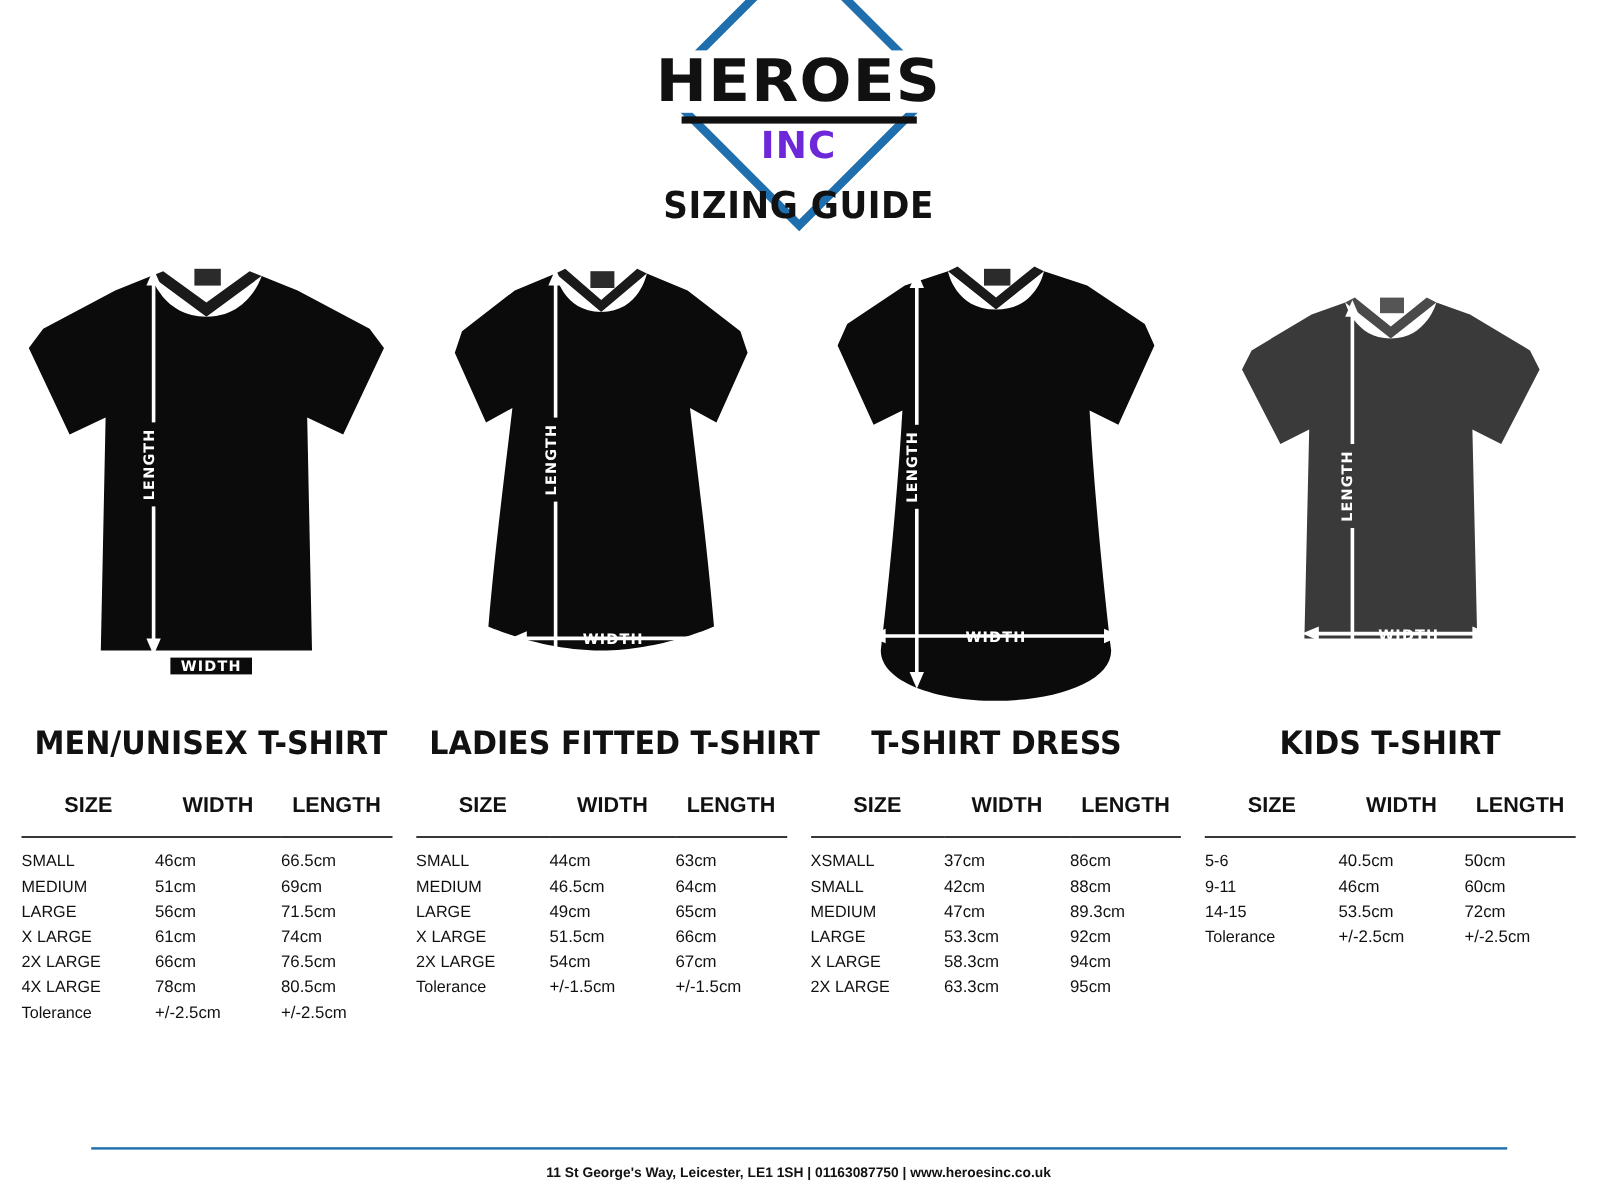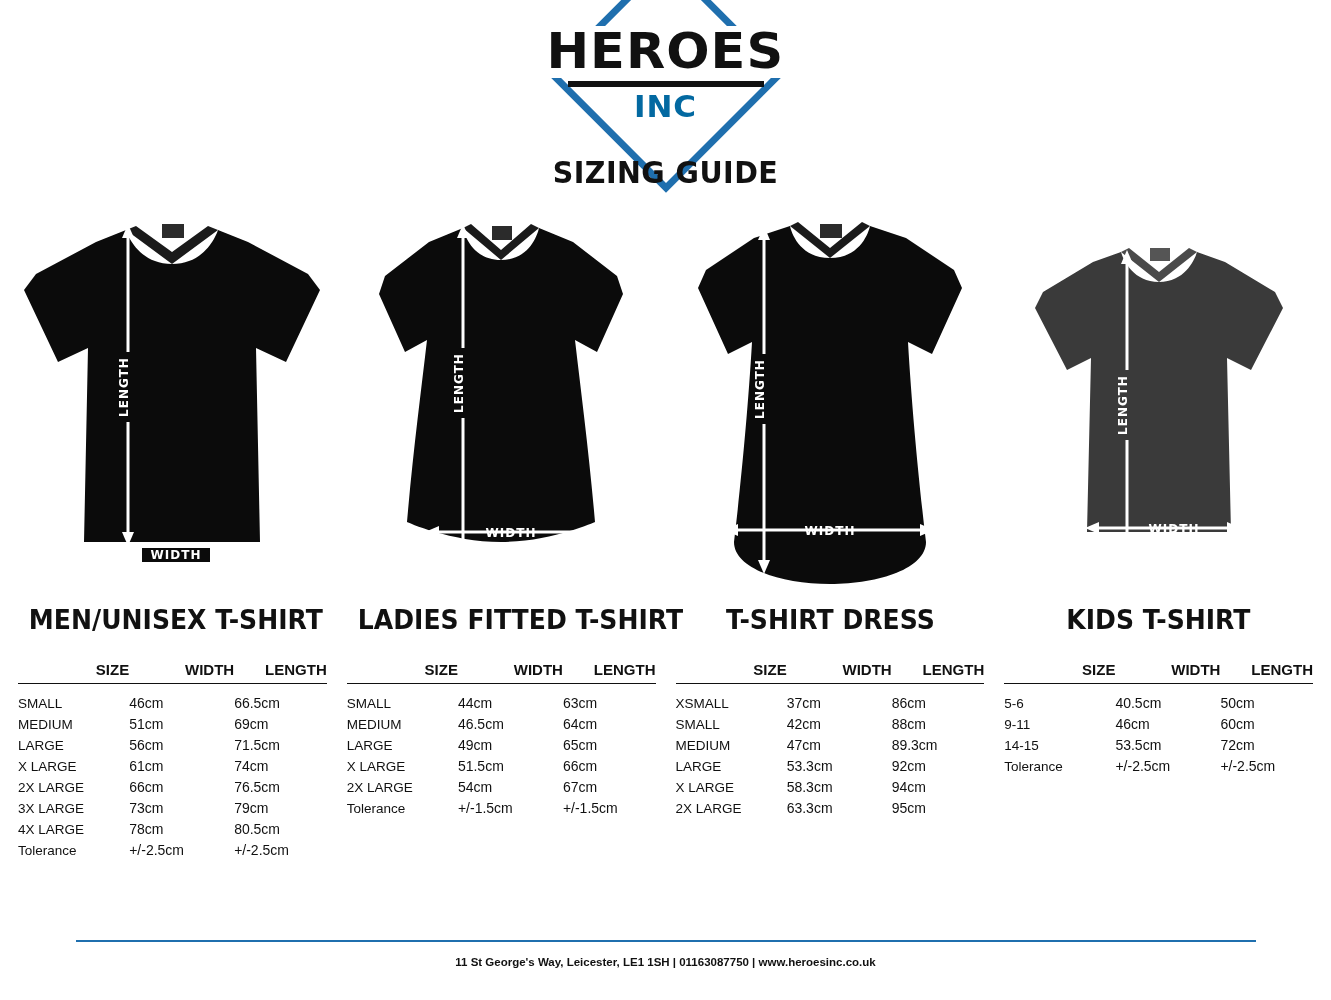--- a/index.html
+++ b/index.html
@@ -35,21 +35,21 @@
     height: 168px;
     margin-left: -84px;
     margin-top: -84px;
     border: 7px solid #1f6fae;
     transform: rotate(45deg);
     box-sizing: border-box;
   }
   .logo-text {
     position: absolute;
     left: 0;
-    top: 0;
+    top: 16px;
     width: 100%;
     height: 100%;
     display: flex;
     flex-direction: column;
     align-items: center;
     justify-content: center;
     text-align: right;
   }
   .logo-heroes {
     position: relative;
@@ -72,21 +72,21 @@
   }
   .logo-inc {
     position: relative;
     background: #ffffff;
     padding: 0 6px;
     font-family: "DejaVu Sans", sans-serif;
     font-weight: bold;
     font-size: 31px;
     letter-spacing: 1px;
     line-height: 32px;
-    color: #0369a1;
+    color: #6d28d9;
   }
   .sizing-title {
     margin-top: 20px;
     font-family: "DejaVu Sans", sans-serif;
     font-weight: bold;
     font-size: 31px;
     letter-spacing: 0.5px;
     color: #111111;
     transform: scaleX(0.92);
   }
@@ -126,24 +126,24 @@
   }
 
   
   table {
     width: 100%;
     border-collapse: collapse;
     margin-top: 26px;
     font-size: 13.5px;
   }
   thead th {
-    text-align: right;
-    font-weight: bold;
-    font-size: 15px;
-    padding: 0 0 5px 0;
+    text-align: center;
+    font-weight: bold;
+    font-size: 18px;
+    padding: 0 0 15px 0;
     border-bottom: 1.5px solid #111111;
     color: #111111;
   }
   thead th.c2 { width: 34%; }
   thead th.c3 { width: 30%; }
   tbody tr:first-child td { padding-top: 11px; }
   tbody td {
     padding: 2.5px 0;
     font-size: 14px;
     color: #111111;
@@ -167,21 +167,21 @@
     width: 1180px;
     height: 2px;
     background: #1f6fae;
     margin: 0 auto 14px auto;
   }
   .footer-text {
     text-align: center;
     font-size: 11.5px;
     font-weight: bold;
     color: #111111;
-    padding-bottom: 32px;
+    padding-bottom: 16px;
   }
 </style>
 </head>
 <body>
 
 <div class="header">
   <div class="logo-wrap">
     <div class="logo-diamond"></div>
     <div class="logo-text">
       <div class="logo-heroes">HEROES</div>
@@ -245,25 +245,20 @@
           <td class="size-cell">X LARGE</td>
           <td class="val">61cm</td>
           <td class="val">74cm</td>
         </tr>
         <tr>
           <td class="size-cell">2X LARGE</td>
           <td class="val">66cm</td>
           <td class="val">76.5cm</td>
         </tr>
         <tr>
-          <td class="size-cell">3X LARGE</td>
-          <td class="val">73cm</td>
-          <td class="val">79cm</td>
-        </tr>
-        <tr>
           <td class="size-cell">4X LARGE</td>
           <td class="val">78cm</td>
           <td class="val">80.5cm</td>
         </tr>
         <tr>
           <td class="size-cell">Tolerance</td>
           <td class="val">+/-2.5cm</td>
           <td class="val">+/-2.5cm</td>
         </tr>
       </tbody>

